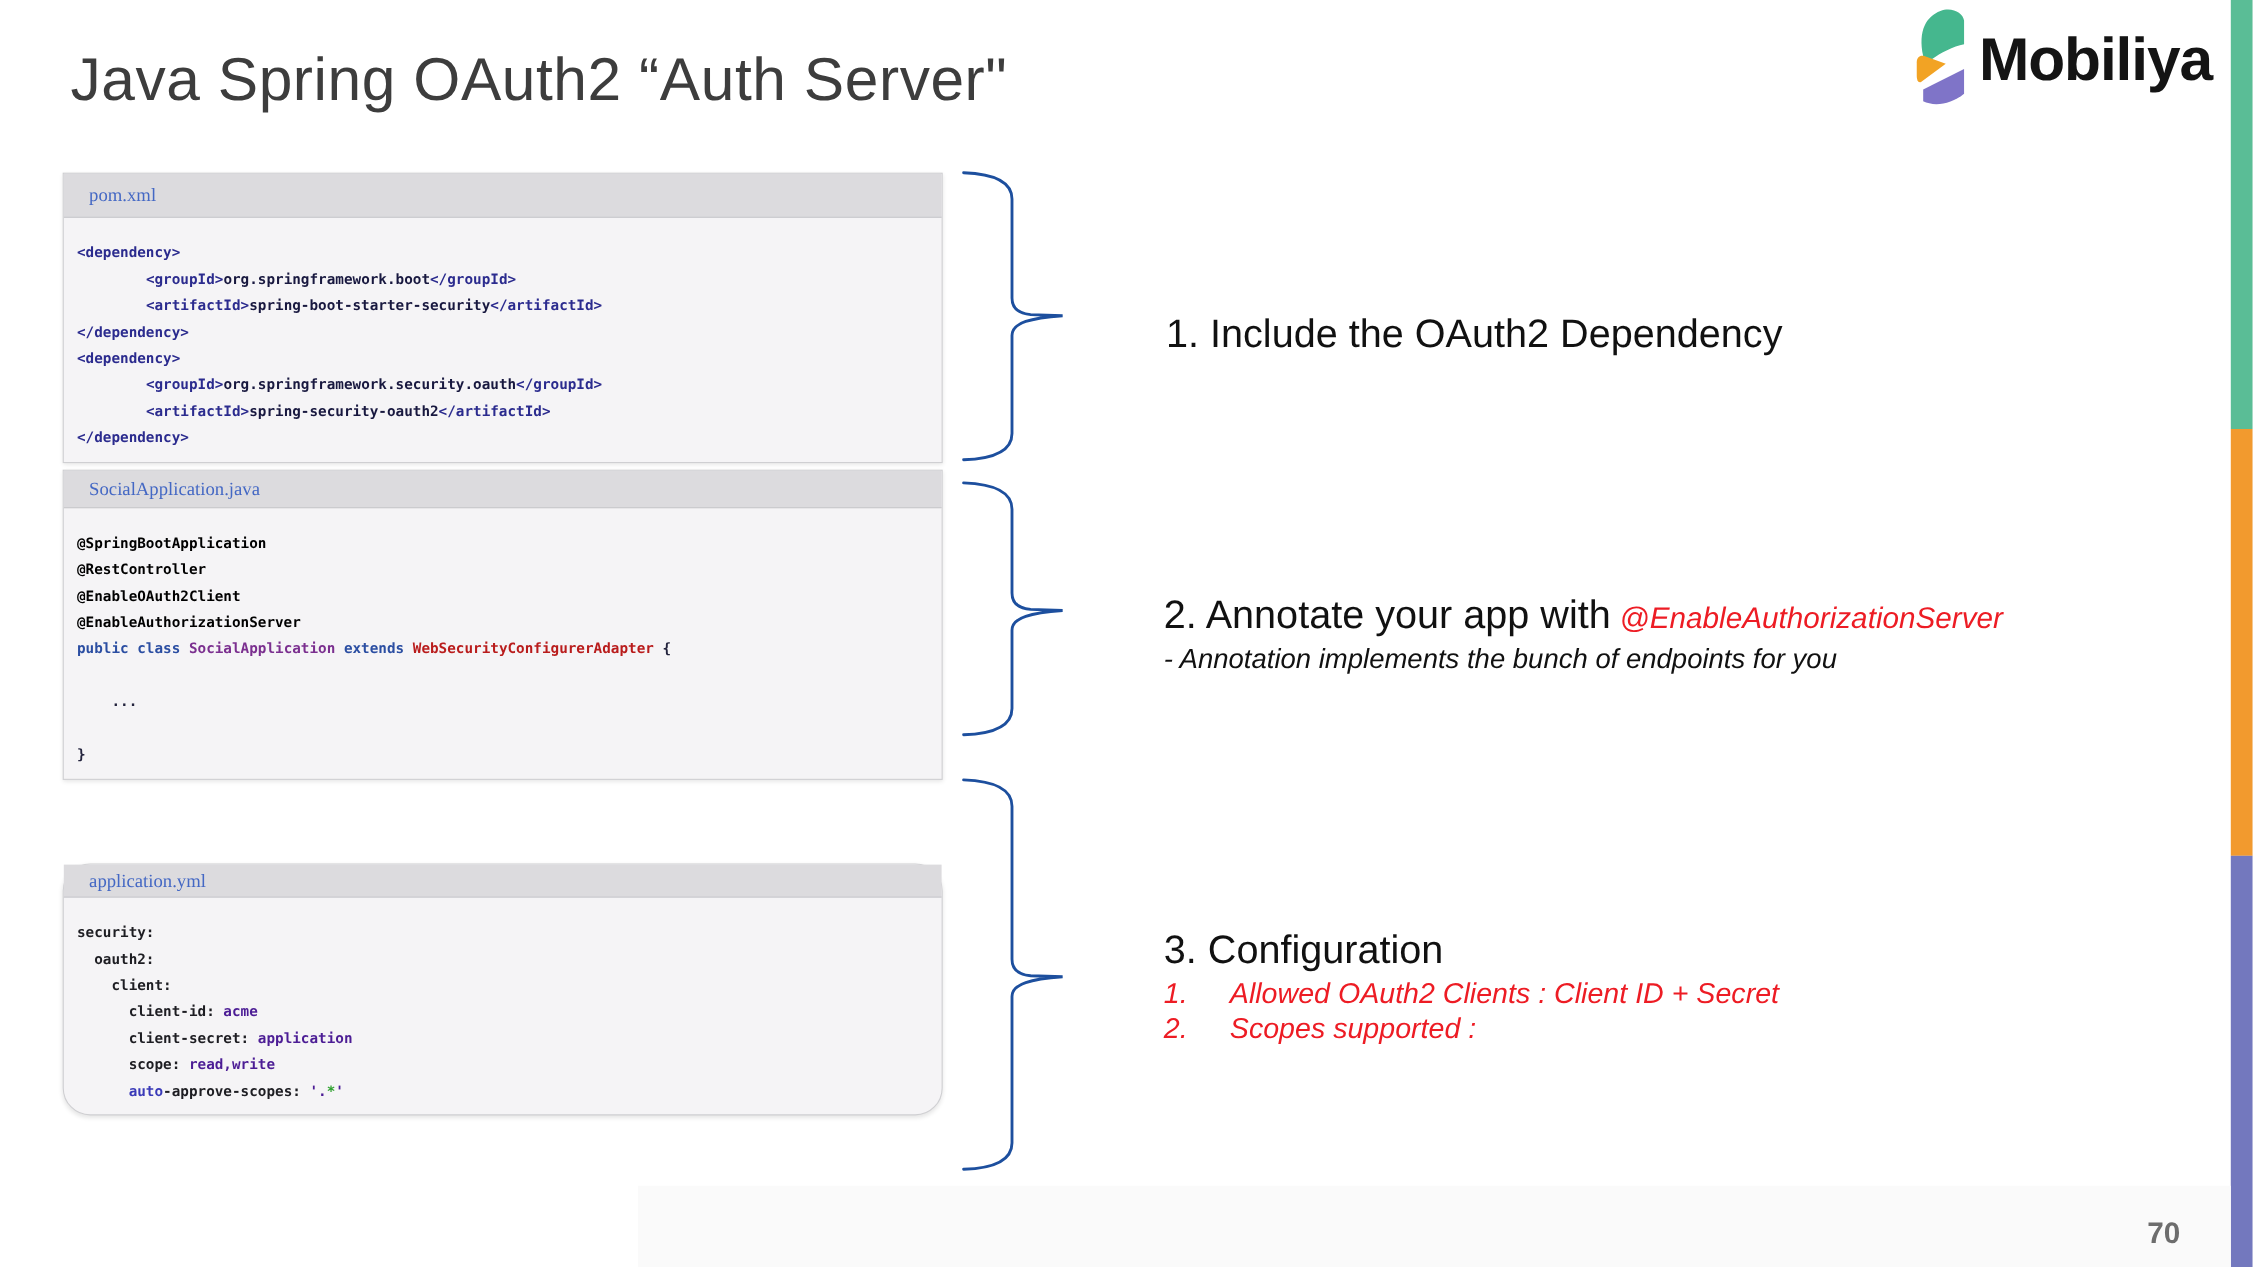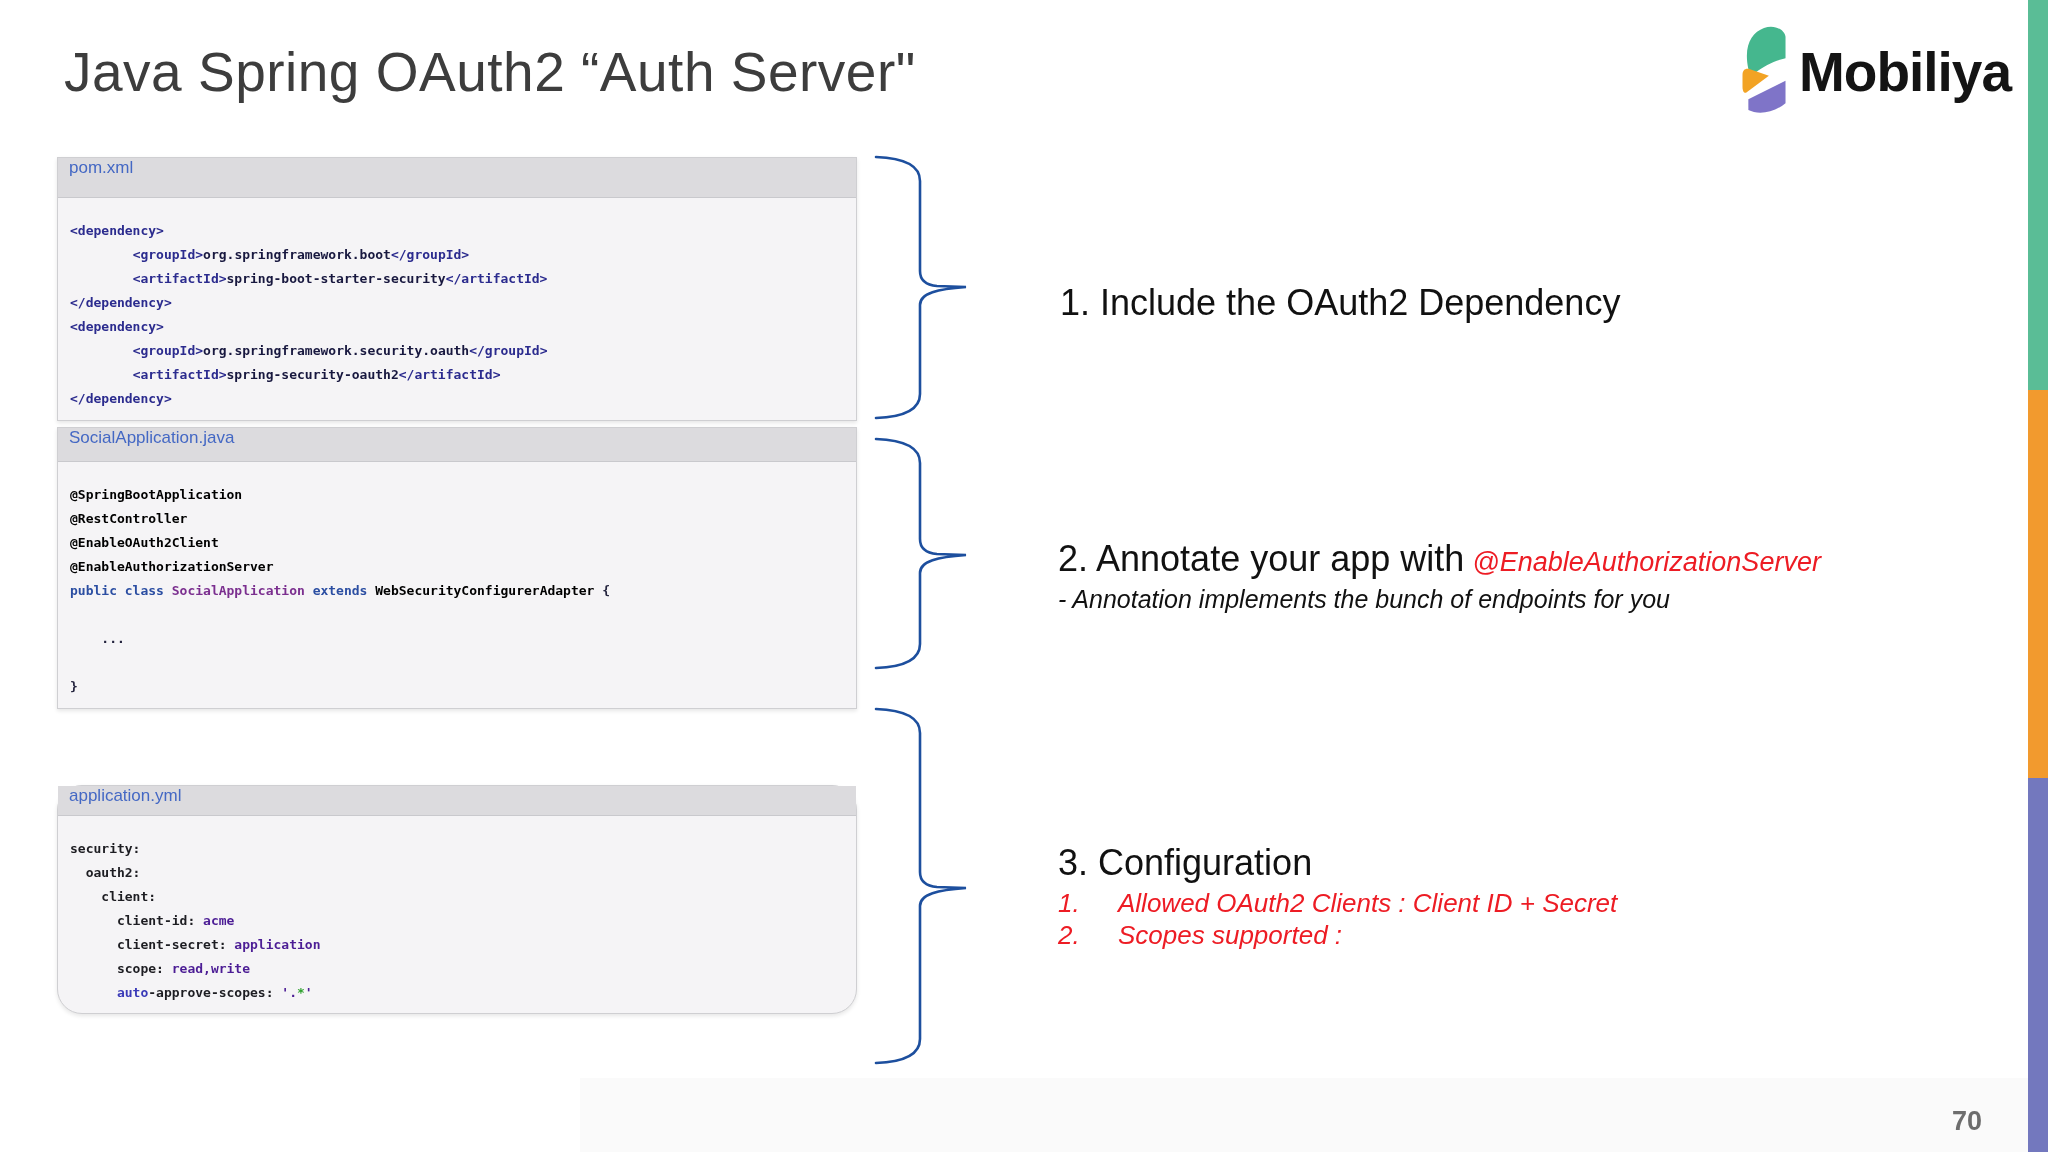--- a/index.html
+++ b/index.html
@@ -4,49 +4,49 @@
 <style>
   html,body{margin:0;padding:0;background:#e9e9e9;}
   .slide{position:relative;width:2048px;height:1152px;background:#ffffff;overflow:hidden;
          font-family:"Liberation Sans",sans-serif;}
 
   
   .title{position:absolute;left:64px;top:40px;font-size:55px;font-weight:300;
          color:#3d3d3d;letter-spacing:0.5px;}
 
   
-  .logo{position:absolute;left:1733px;top:24px;display:flex;align-items:center;}
+  .logo{position:absolute;left:1733px;top:6px;display:flex;align-items:center;}
   .logo-icon{width:62px;height:90px;}
   .logo-text{font-size:55px;font-weight:700;color:#141414;letter-spacing:-1px;margin-left:4px;margin-top:6px;}
 
   
   .accent-bar{position:absolute;right:0;width:20px;}
   .bar-teal{top:0;height:390px;}
   .bar-orange{top:390px;height:388px;}
   .bar-purple{top:778px;height:374px;}
 
   
   .footer-band{position:absolute;left:580px;top:1078px;width:1448px;height:74px;background:#fafafa;}
 
   
   .code-block{position:absolute;left:57px;width:798px;border:1px solid #cfcfd2;
               box-shadow:0 2px 4px rgba(0,0,0,0.10);background:#f5f4f6;}
   .code-header{background:#dcdbde;border-bottom:1px solid #c9c9cd;color:#4468c4;
-               font-size:17px;display:flex;padding-left:11px;box-sizing:border-box;}
+               font-size:17px;display:flex;align-items:center;padding-left:23px;box-sizing:border-box;font-family:Liberation Serif, serif;}
   .block1{top:157px;} .block1 .code-header{height:40px;}
   .block2{top:427px;} .block2 .code-header{height:34px;}
   .block3{top:785px;border-radius:25px;} .block3 .code-header{height:30px;}
   .code-body{padding:21px 0 10px 12px;}
   .block1 .code-body{height:191px;}
   .block2 .code-body{height:215px;}
   .block3 .code-body{height:166px;}
   .code-line{font-family:"DejaVu Sans Mono",monospace;font-weight:700;font-size:13px;
              line-height:24px;white-space:pre;color:#20203a;}
   .tok-tag{color:#2b2b8e}.tok-txt{color:#18183f}.tok-ann{color:#000000}
-  .tok-kw{color:#2b4ea2}.tok-cls{color:#7b2f8f}.tok-typ{color:#000000}
+  .tok-kw{color:#2b4ea2}.tok-cls{color:#7b2f8f}.tok-typ{color:#b91c1c}
   .tok-pln{color:#23233d}.tok-key{color:#1d1d22}.tok-val{color:#4c1d95}
   .tok-auto{color:#3a3ab8}.tok-star{color:#2fa12f}
 
   
   .braces{position:absolute;left:868px;top:145px;}
 
   
   .step-heading{position:absolute;font-size:36px;color:#111;white-space:nowrap;}
   .step1{left:1060px;top:282px;}
   .step2{left:1058px;top:538px;}

